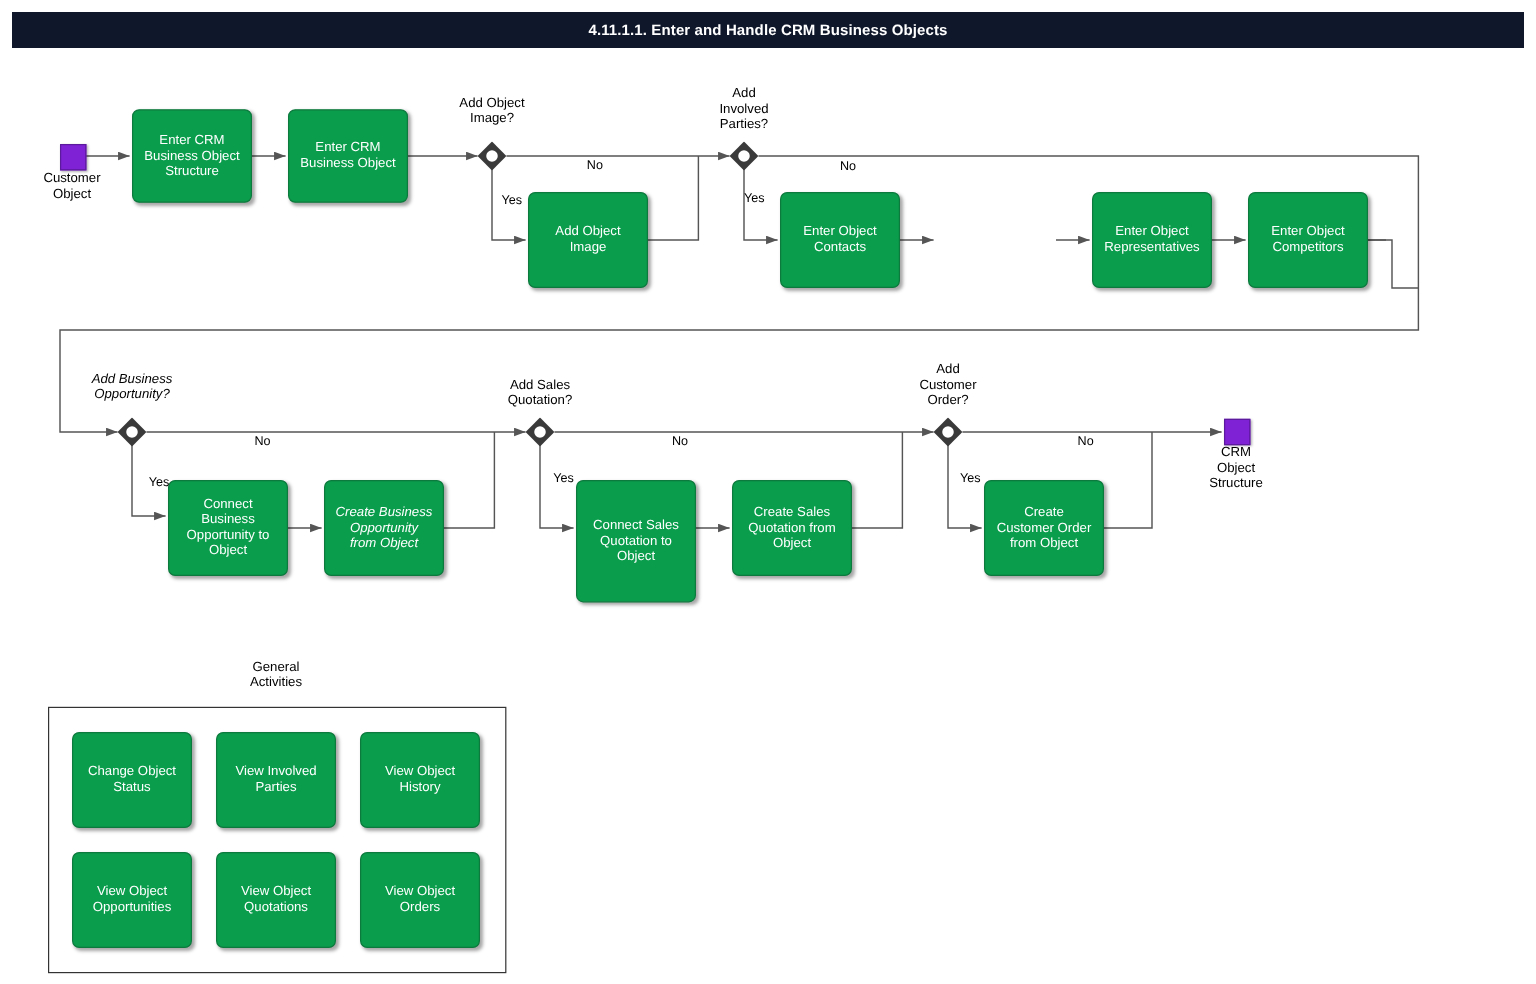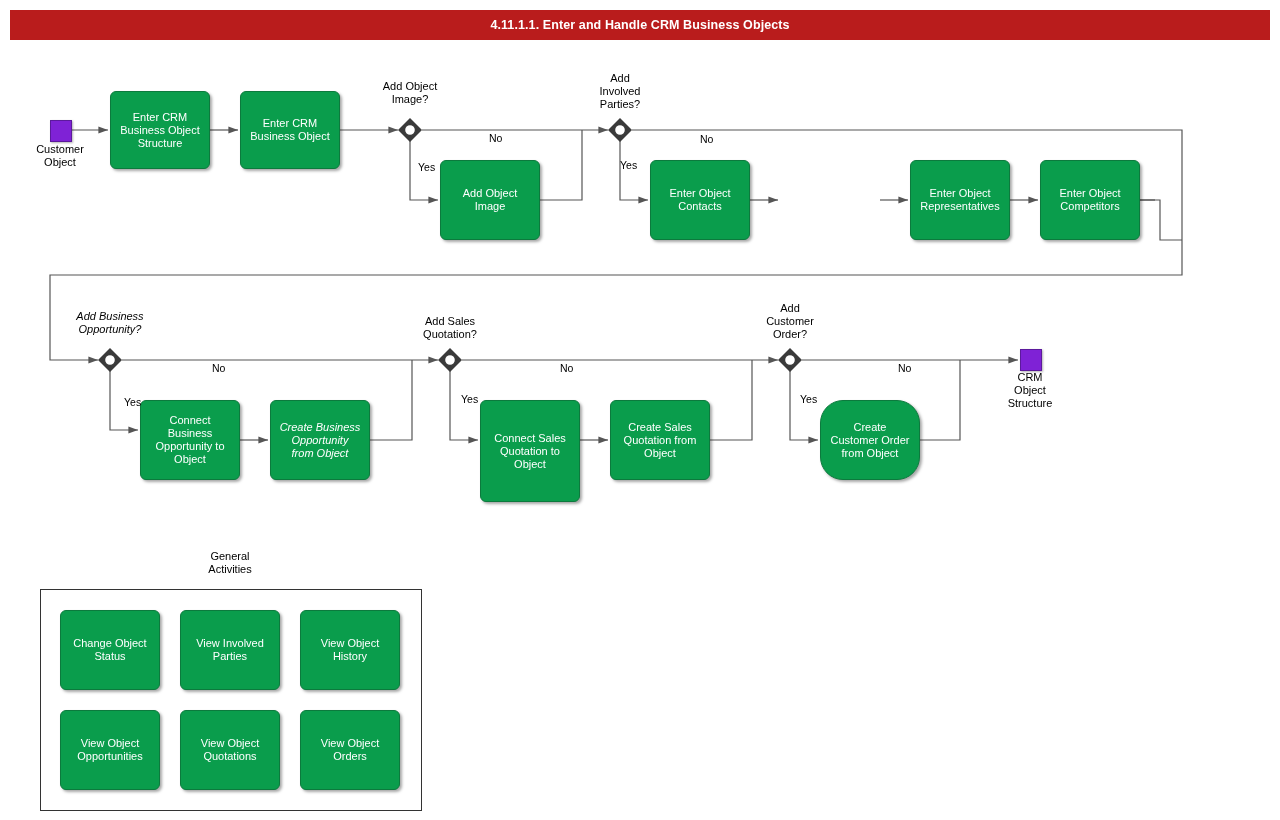--- a/index.html
+++ b/index.html
@@ -19,21 +19,21 @@
     left: 0; top: 0;
     width: 1280px;
     height: 820px;
   }
   .title-bar {
     position: absolute;
     left: 10px;
     top: 10px;
     width: 1260px;
     height: 30px;
-    background: #b91c1c;
+    background: #0f172a;
     color: #ffffff;
     font-size: 12.5px;
     font-weight: bold;
     display: flex;
     align-items: center;
     justify-content: center;
     letter-spacing: 0.1px;
   }
   .node {
     position: absolute;
@@ -197,21 +197,21 @@
   <div class="node" style="left:480px; top:400px; width:100px; height:102px;">
       <span>Connect Sales
 Quotation to
 Object</span>
     </div>
   <div class="node" style="left:610px; top:400px; width:100px; height:80px;">
       <span>Create Sales
 Quotation from
 Object</span>
     </div>
-  <div class="node" style="left:820px; top:400px; width:100px; height:80px;border-radius:23px;">
+  <div class="node" style="left:820px; top:400px; width:100px; height:80px;">
       <span>Create
 Customer Order
 from Object</span>
     </div>
 
   <div style="position:absolute; left:398px; top:118px; width:24px; height:24px;">
     <svg width="24" height="24" viewBox="0 0 24 24" xmlns="http://www.w3.org/2000/svg">
       <polygon points="12,0 24,12 12,24 0,12" fill="#3a3a3a"></polygon>
       <circle cx="12" cy="12" r="5.5" fill="#ffffff" stroke="#3a3a3a" stroke-width="1.4"></circle>
     </svg>

